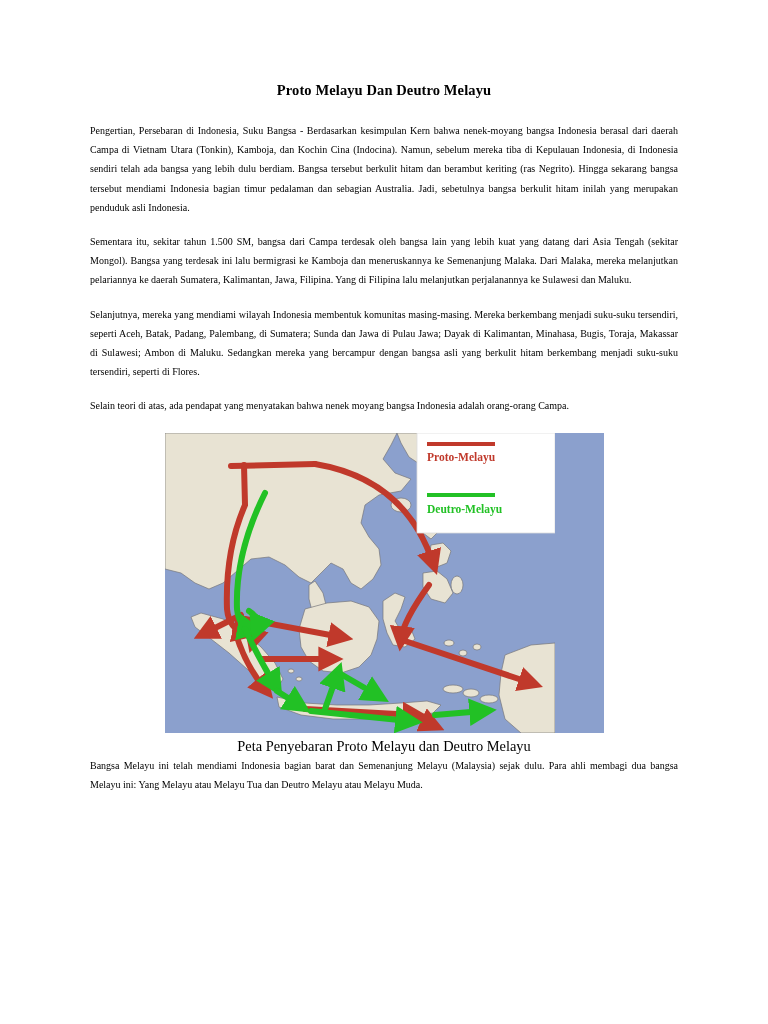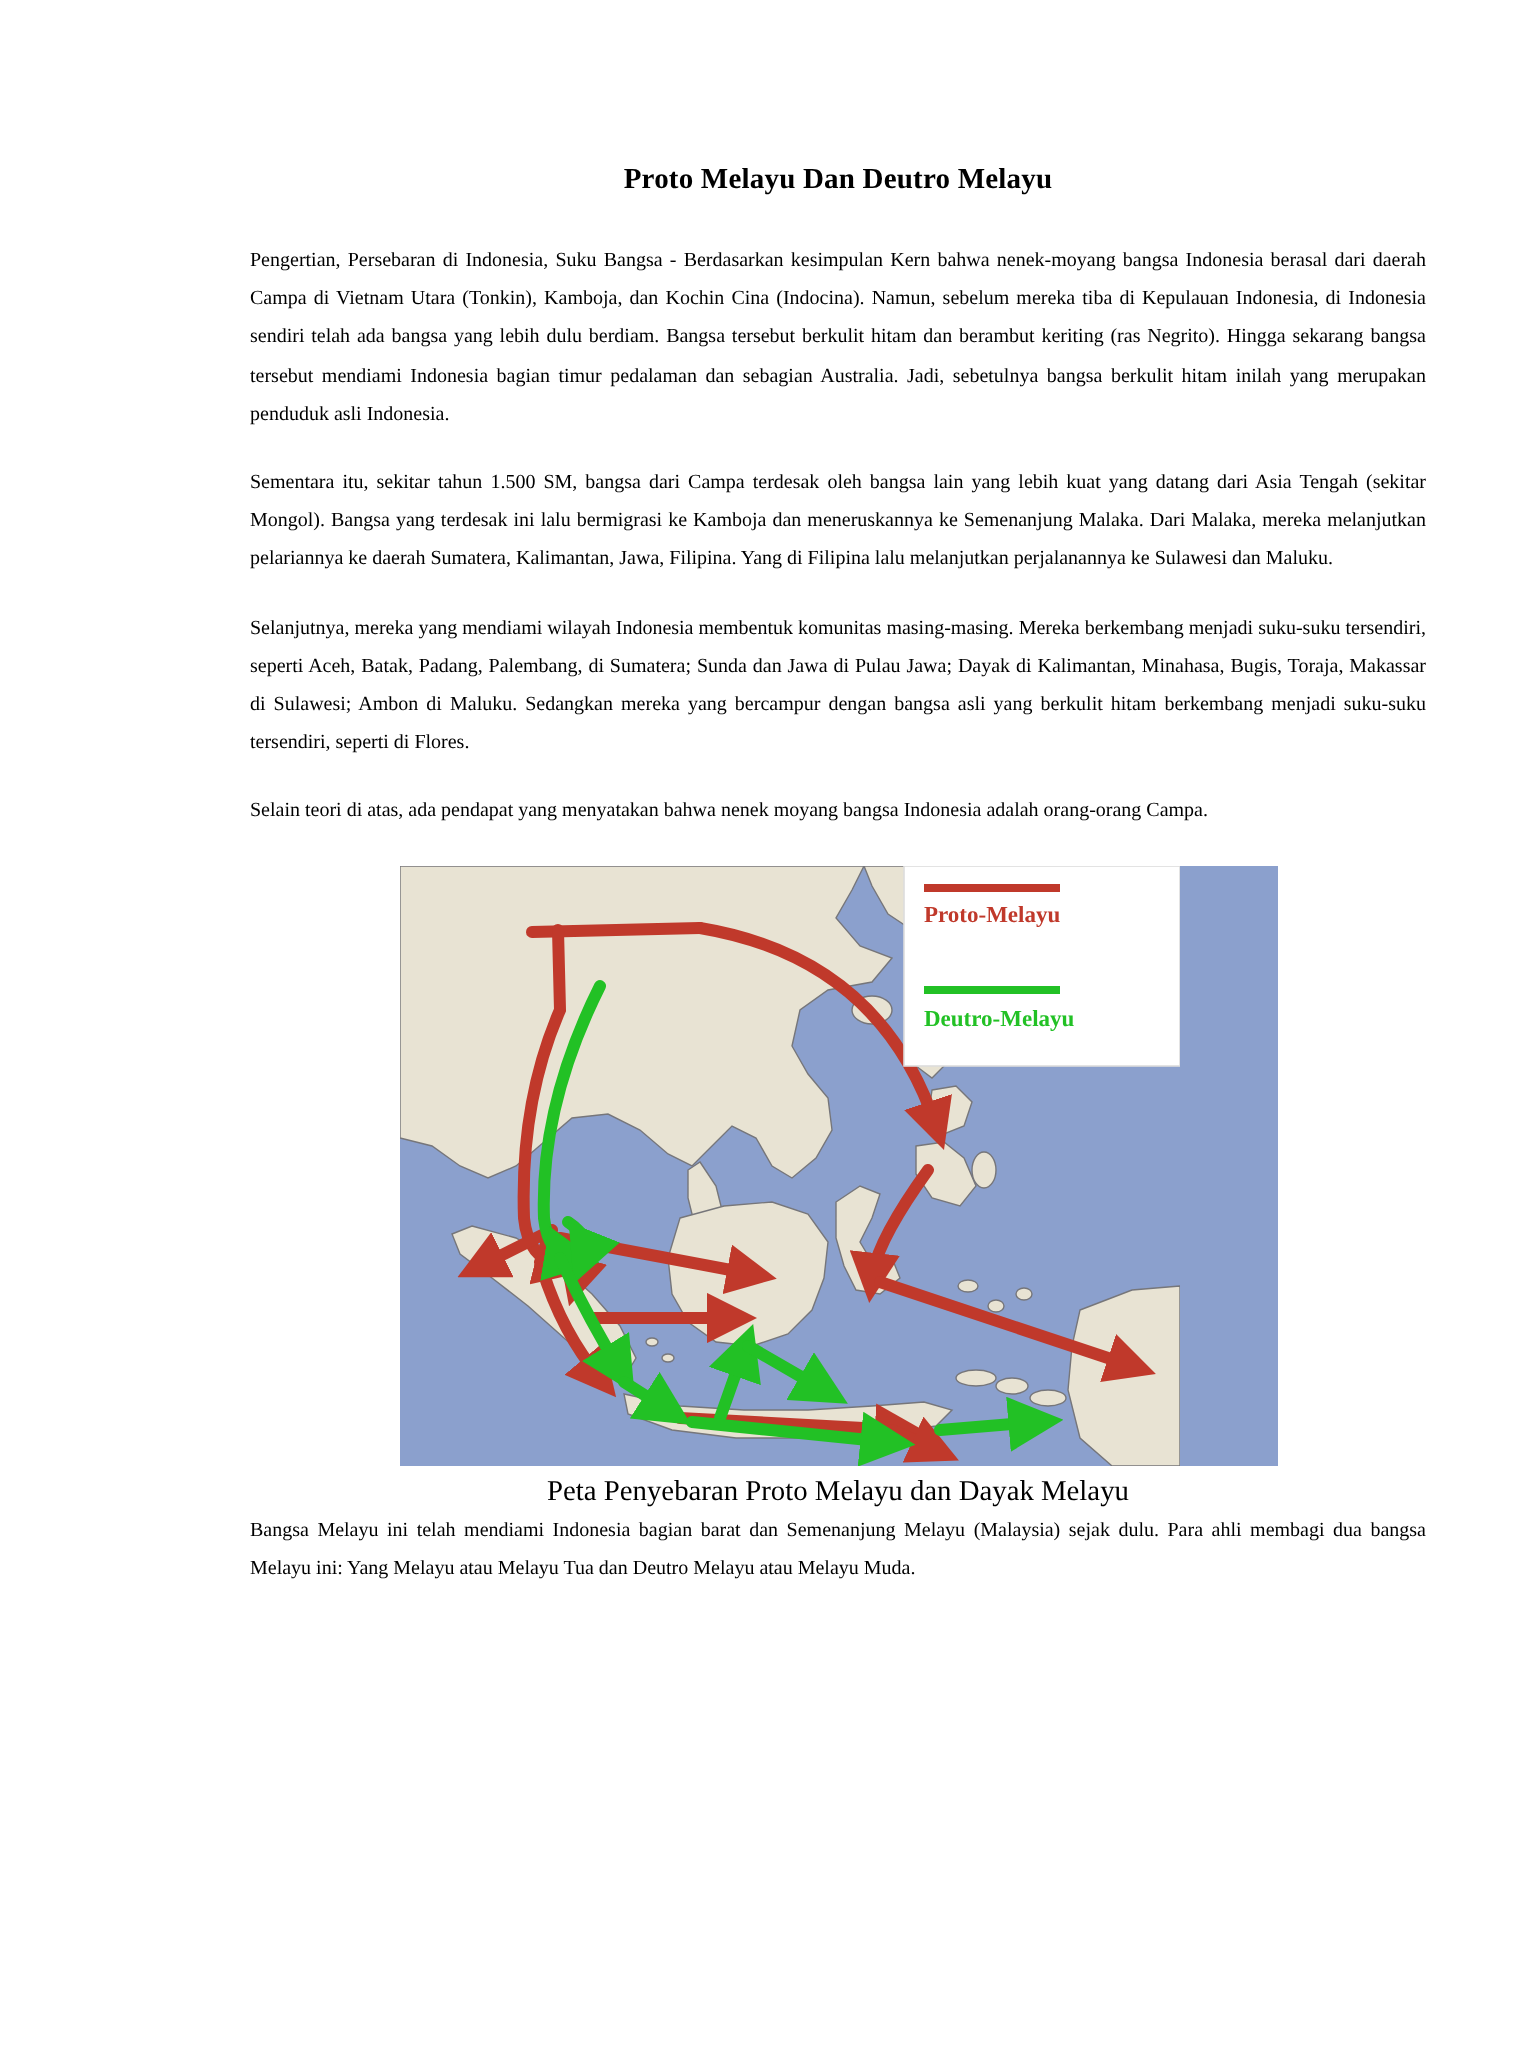--- a/index.html
+++ b/index.html
@@ -21,21 +21,20 @@
     width: 768px;
     height: 1024px;
     box-sizing: border-box;
     padding: 0;
   }
   .content {
     position: absolute;
     left: 90px;
     top: 82px;
     width: 588px;
-    margin-left: 35px;
   }
   .doc-title {
     font-size: 14.5px;
     font-weight: bold;
     text-align: center;
     margin: 0 0 22px 0;
     letter-spacing: 0.1px;
   }
   p.para {
     font-size: 10px;
@@ -193,19 +192,19 @@
 
           <g>
             <rect x="252" y="0" width="138" height="100" fill="#ffffff" stroke="#dcdcdc" stroke-width="0.8"></rect>
             <line x1="262" y1="11" x2="330" y2="11" stroke="#c0392b" stroke-width="4"></line>
             <text id="legend-label-0" x="262" y="28" font-family="Liberation Serif, serif" font-size="11.5" font-weight="bold" fill="#c0392b">Proto-Melayu</text>
             <line x1="262" y1="62" x2="330" y2="62" stroke="#22c125" stroke-width="4"></line>
             <text id="legend-label-1" x="262" y="80" font-family="Liberation Serif, serif" font-size="11.5" font-weight="bold" fill="#22c125">Deutro-Melayu</text>
           </g>
         </svg>
       </div>
-      <figcaption class="fig-caption">Peta Penyebaran Proto Melayu dan Dayak Melayu</figcaption>
+      <figcaption class="fig-caption">Peta Penyebaran Proto Melayu dan Deutro Melayu</figcaption>
     </figure>
 
     <p class="para after-figure">Bangsa Melayu ini telah mendiami Indonesia bagian barat dan Semenanjung Melayu (Malaysia) sejak dulu. Para ahli membagi dua bangsa Melayu ini: Yang Melayu atau Melayu Tua dan Deutro Melayu atau Melayu Muda.</p>
 
   </div>
 </div>
 
 </body></html>

